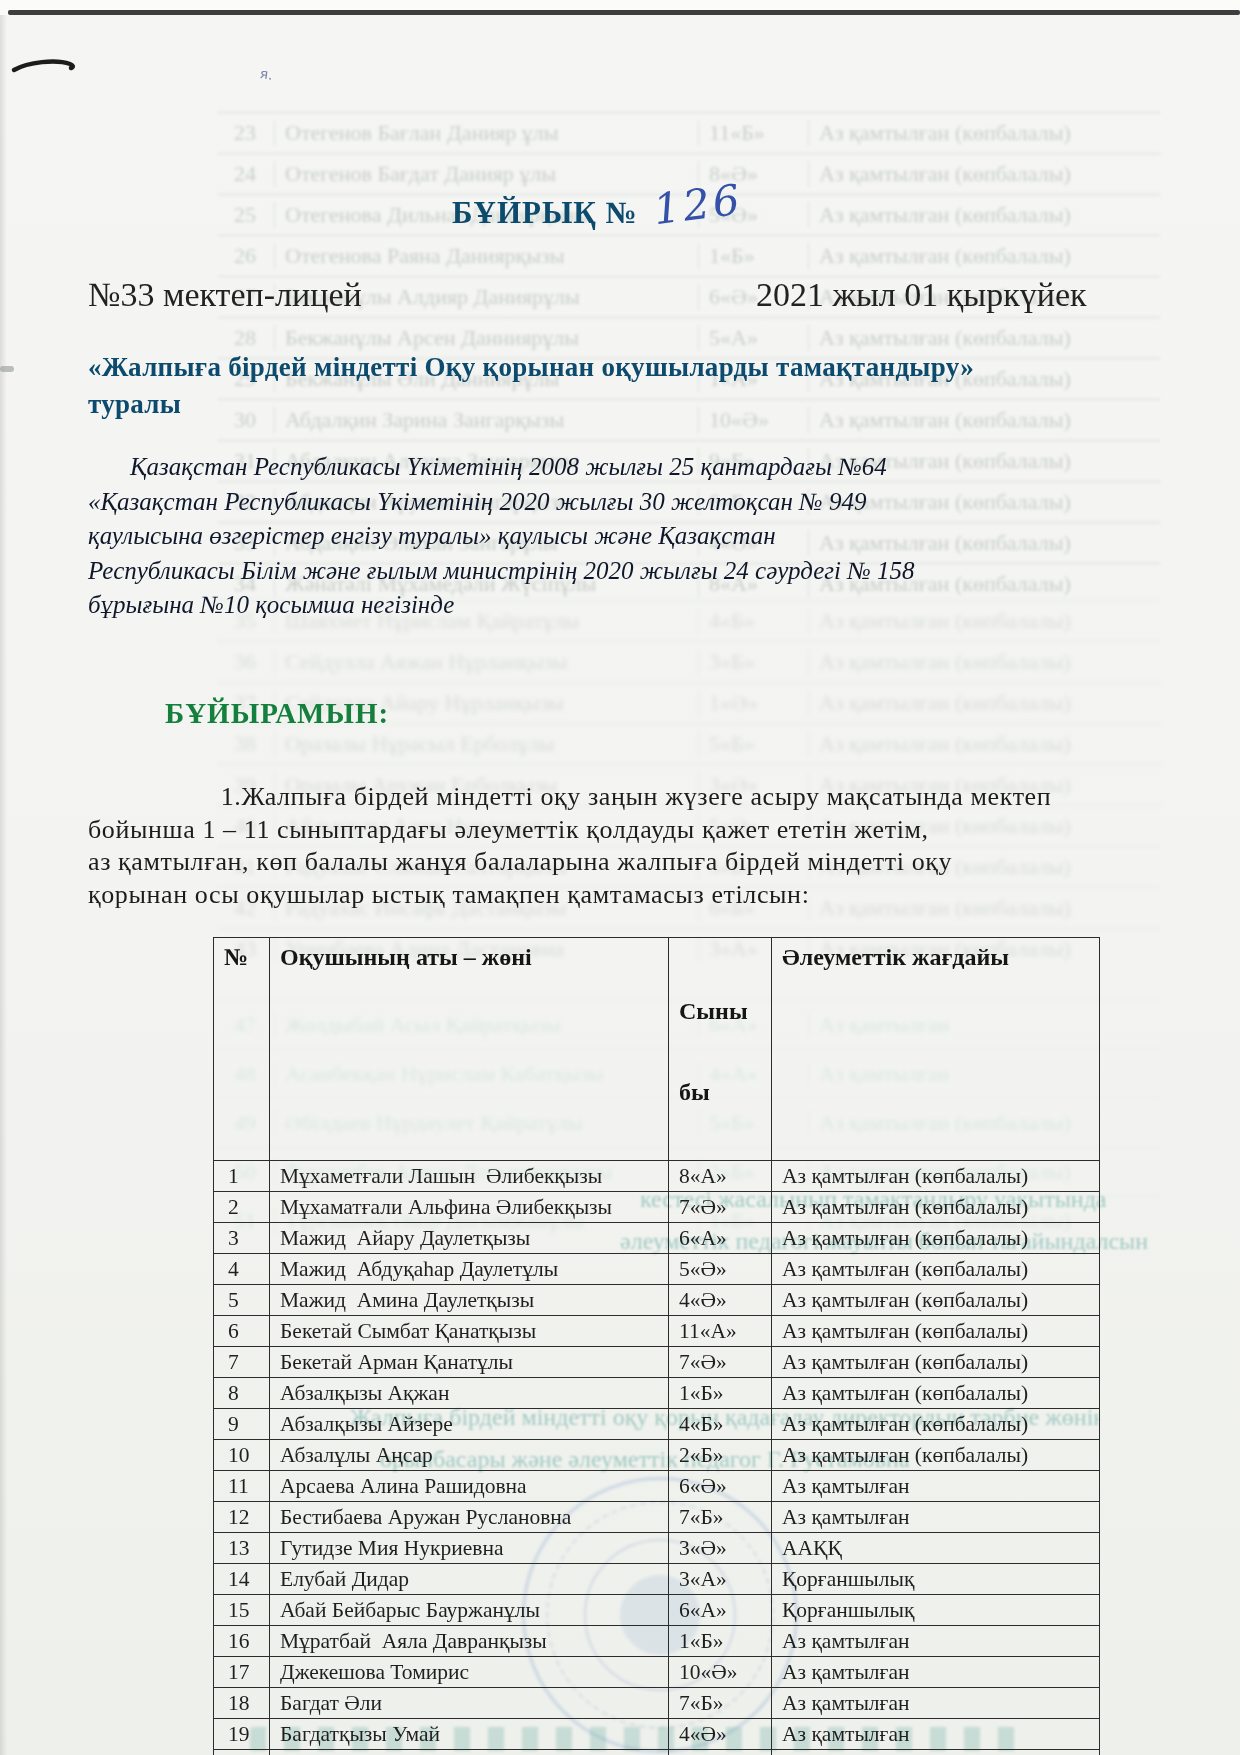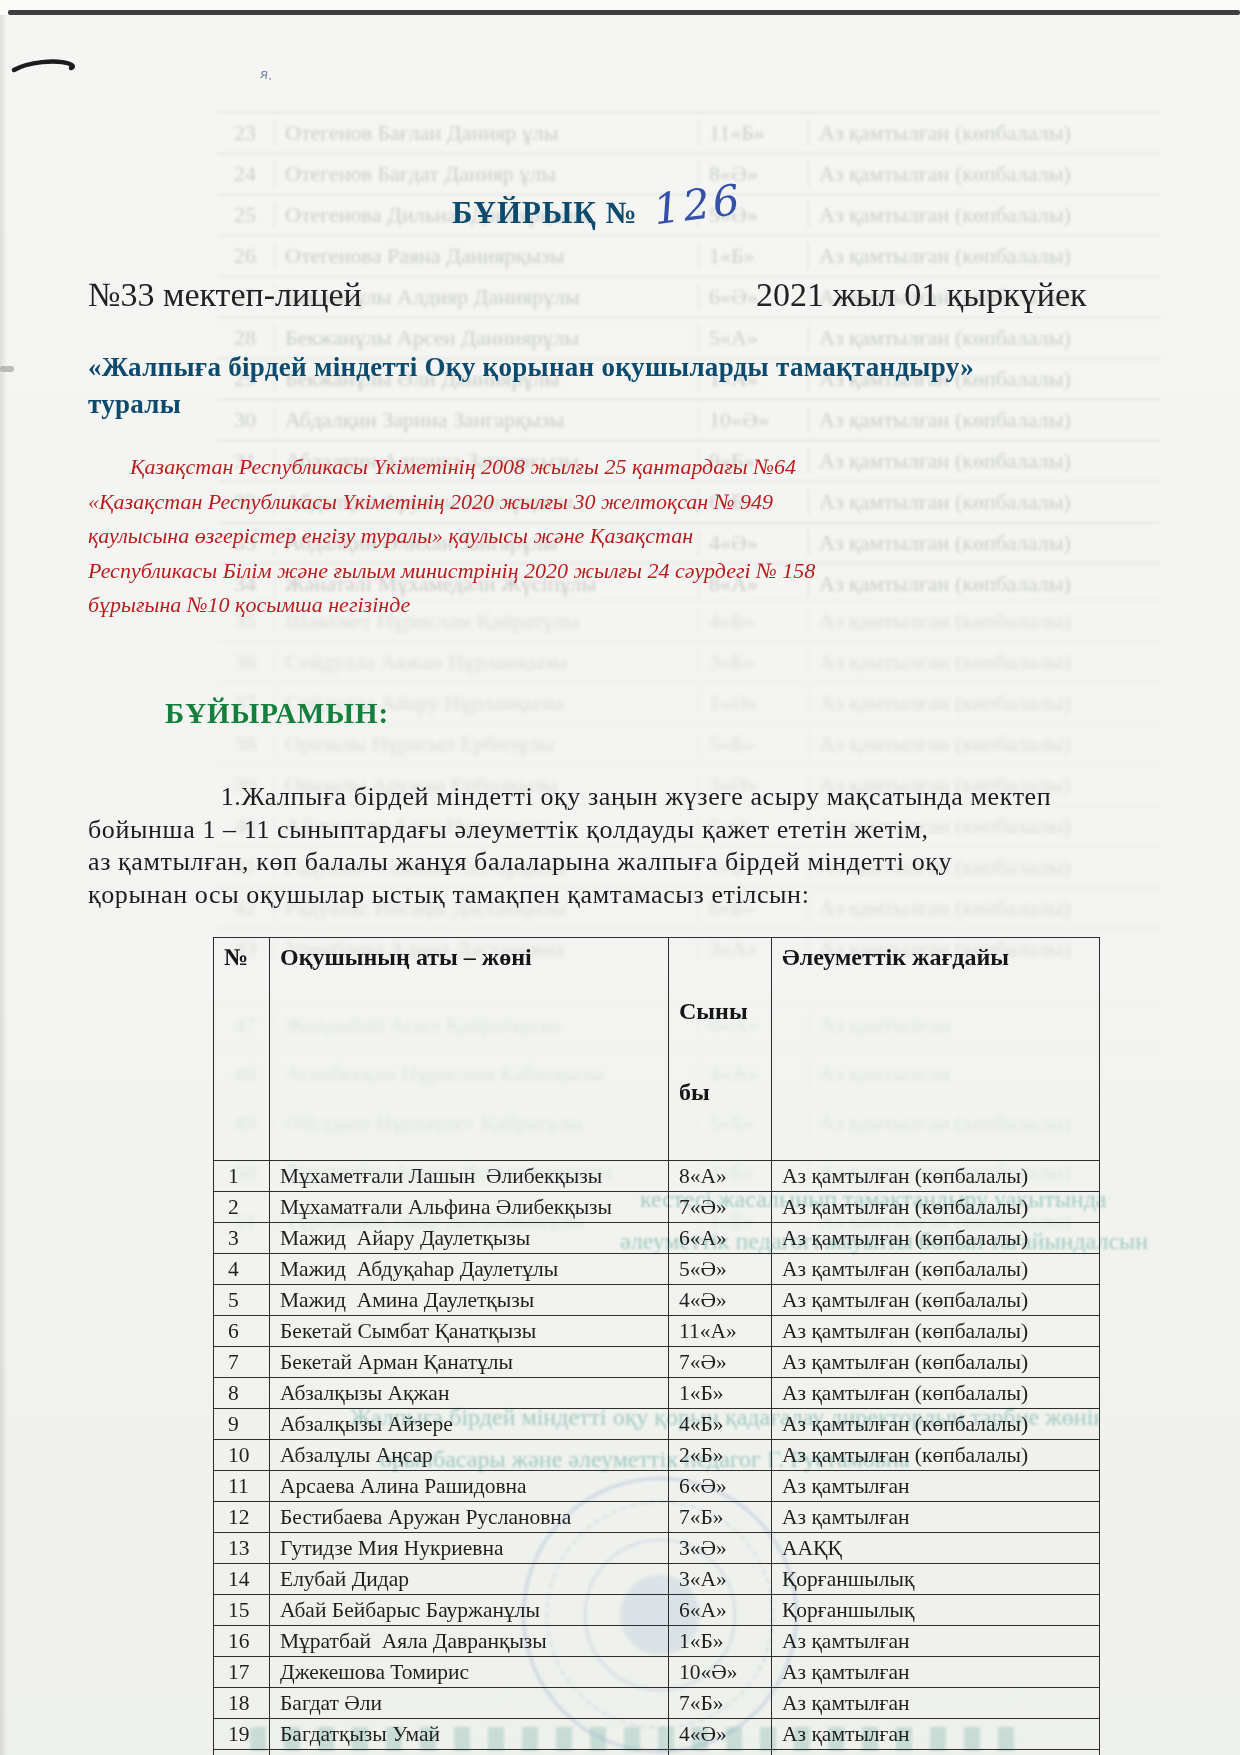--- a/index.html
+++ b/index.html
@@ -69,21 +69,21 @@
     transform:rotate(-7deg) translateY(-4px);letter-spacing:3px;
   }
   .byline{position:absolute;left:88px;top:252px;width:1064px;font-size:34px;margin-top:24px;}
   .byline .date{position:absolute;left:668px;top:0;}
   .subject{
     position:absolute;left:88px;top:349px;width:1070px;
     font-weight:bold;font-size:27px;line-height:37px;letter-spacing:.3px;color:#0c4a6e;
   }
   .basis{
     position:absolute;left:88px;top:450px;width:1080px;
-    font-style:italic;font-size:22px;line-height:34.5px;color:#b91c1c;
+    font-style:italic;font-size:25px;line-height:34.5px;color:#0f172a;
   }
   .basis .l0{padding-left:42px;}
   .resolve{
     position:absolute;left:165px;top:697px;
     font-weight:bold;font-size:29px;letter-spacing:1px;color:#15803d;
   }
   .clause{
     position:absolute;left:88px;top:781px;width:1080px;
     font-size:26px;line-height:32.5px;letter-spacing:.6px;color:#1c1c1c;
   }

